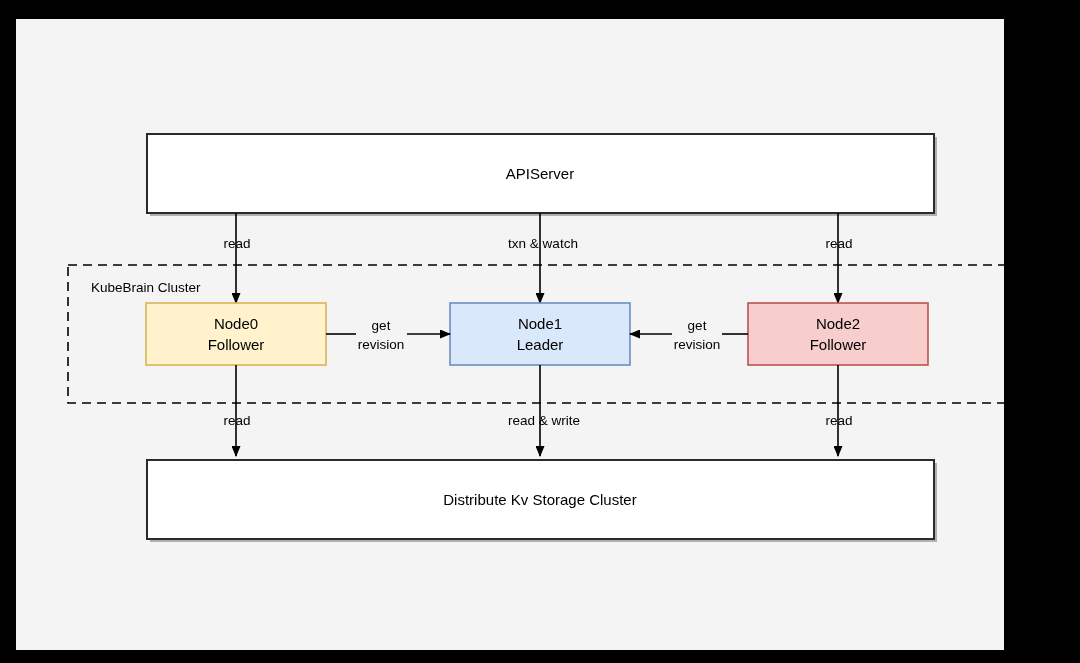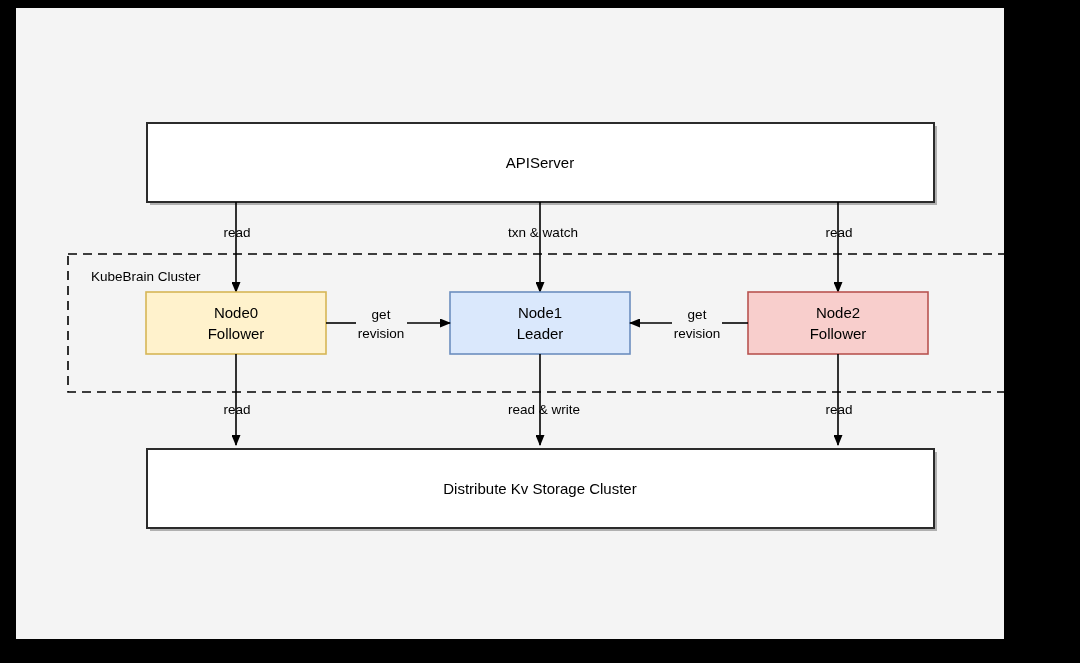--- a/index.html
+++ b/index.html
@@ -16,21 +16,21 @@
   #frame {
     position: absolute;
     left: 0; top: 0;
     width: 1080px;
     height: 663px;
     background: #000000;
   }
   #canvas {
     position: absolute;
     left: 16px;
-    top: 8px;
+    top: 19px;
     width: 988px;
     height: 631px;
     background: #f4f4f4;
     overflow: hidden;
     text-align: center;
   }
   svg#diagram {
     position: absolute;
     left: 0; top: 0;
     width: 1048px;

